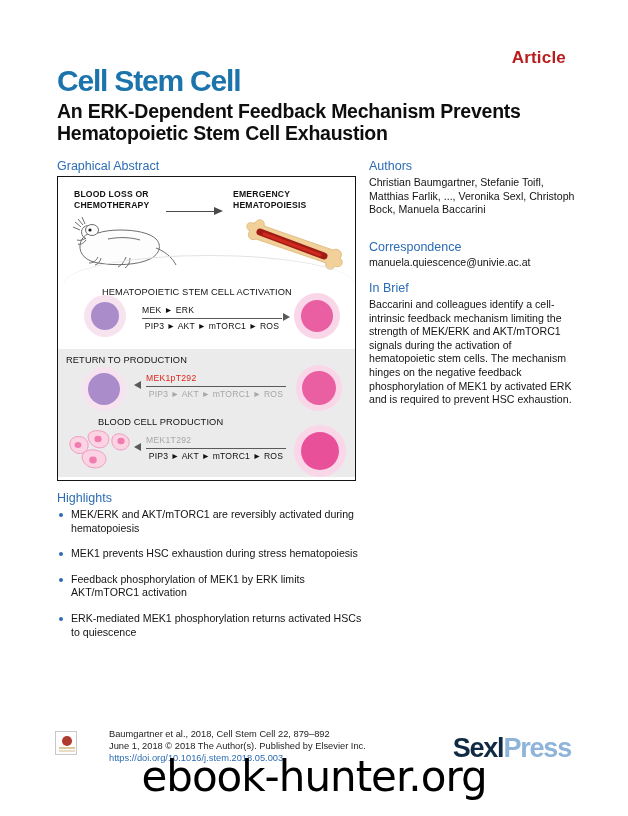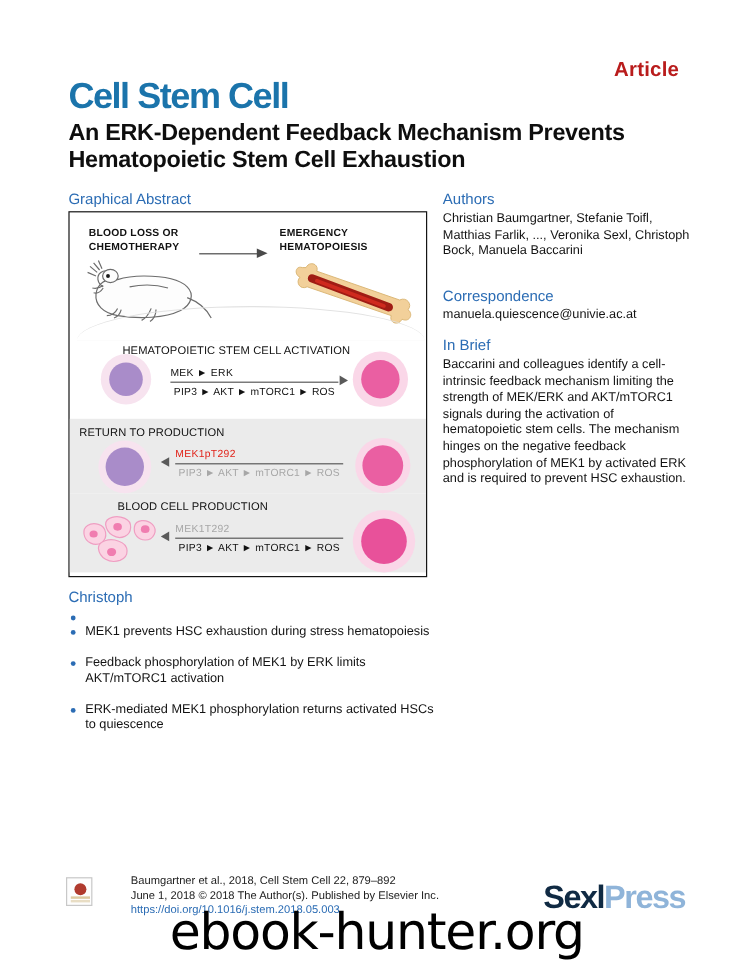--- a/index.html
+++ b/index.html
@@ -405,24 +405,25 @@
 
   <div id="authors-heading" class="sec-head">Authors</div>
   <div id="authors-text" class="rcol-text">Christian Baumgartner, Stefanie Toifl, Matthias Farlik, ..., Veronika Sexl, Christoph Bock, Manuela Baccarini</div>
 
   <div id="corr-heading" class="sec-head">Correspondence</div>
   <div id="corr-text" class="rcol-text">manuela.quiescence@univie.ac.at</div>
 
   <div id="brief-heading" class="sec-head">In Brief</div>
   <div id="brief-text" class="rcol-text">Baccarini and colleagues identify a cell-intrinsic feedback mechanism limiting the strength of MEK/ERK and AKT/mTORC1 signals during the activation of hematopoietic stem cells. The mechanism hinges on the negative feedback phosphorylation of MEK1 by activated ERK and is required to prevent HSC exhaustion.</div>
 
-  <div id="hl-heading" class="sec-head">Christoph</div>
+  <div id="hl-heading" class="sec-head">Highlights</div>
   <div id="highlights">
     <div class="hl-item">
       <span class="hl-bullet"></span>
+      <span>MEK/ERK and AKT/mTORC1 are reversibly activated during hematopoiesis</span>
     </div>
     <div class="hl-item">
       <span class="hl-bullet"></span>
       <span>MEK1 prevents HSC exhaustion during stress hematopoiesis</span>
     </div>
     <div class="hl-item">
       <span class="hl-bullet"></span>
       <span>Feedback phosphorylation of MEK1 by ERK limits AKT/mTORC1 activation</span>
     </div>
     <div class="hl-item">

